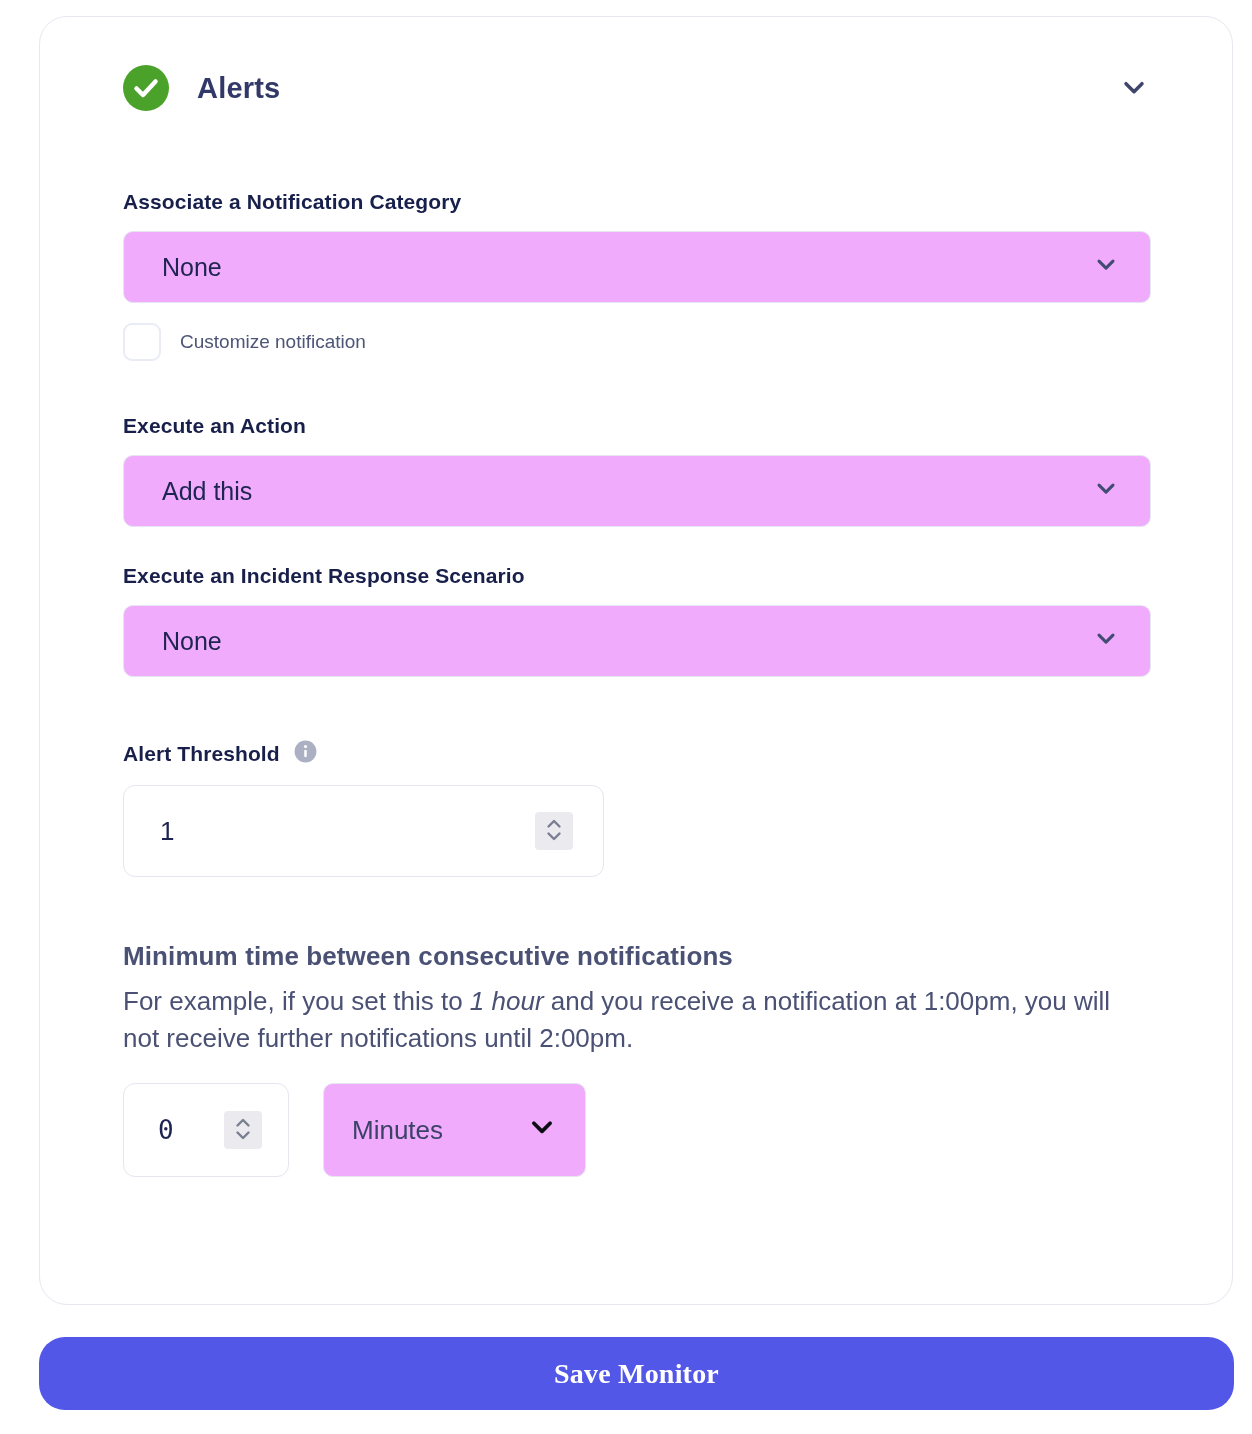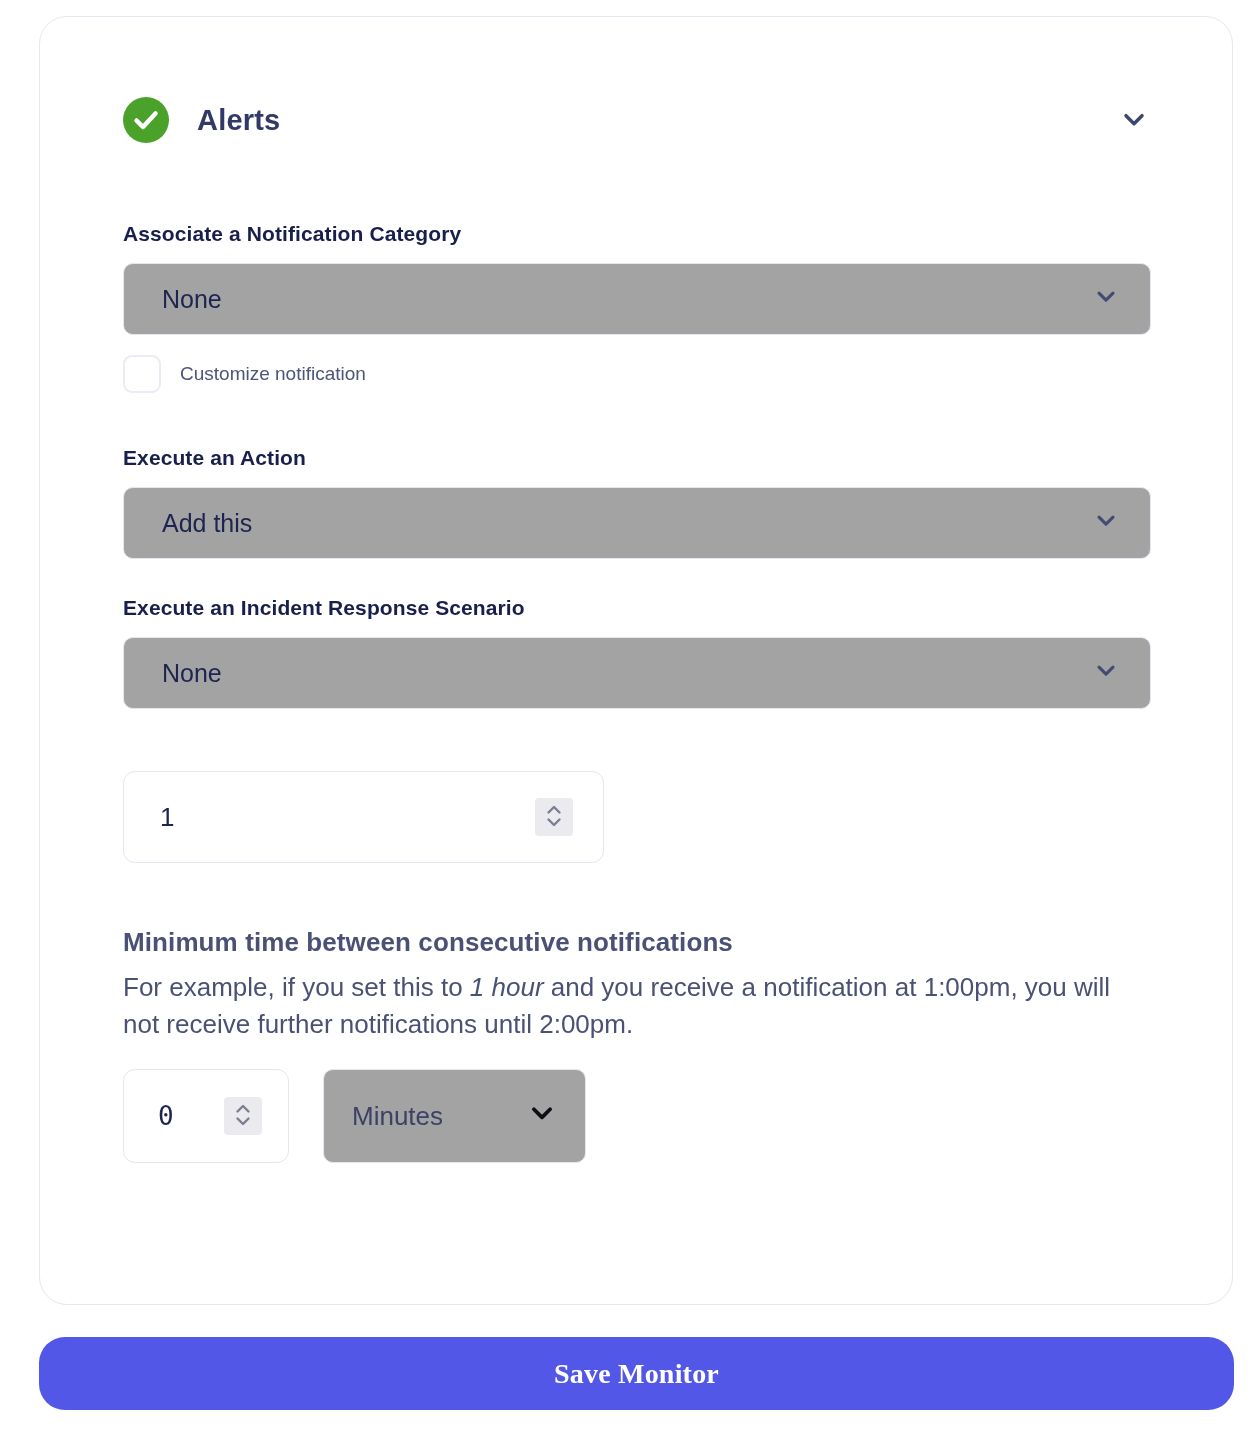--- a/index.html
+++ b/index.html
@@ -12,21 +12,21 @@
     overflow: hidden;
   }
 
   .card {
     position: absolute;
     left: 39px; top: 16px;
     width: 1194px; height: 1289px;
     background: #ffffff;
     border: 1.5px solid #e6e7f0;
     border-radius: 28px;
-    padding: 80px 81px 0 83px;
+    padding: 48px 81px 0 83px;
   }
 
   
   .card-header {
     display: flex; align-items: center;
     height: 46px;
     margin-bottom: 76px;
   }
   .check-badge { width: 46px; height: 46px; flex: 0 0 auto; }
   .card-title {
@@ -49,21 +49,21 @@
     color: #181f4b;
     line-height: 30px;
     margin-bottom: 14px;
     letter-spacing: 0.1px;
   }
   .select {
     display: flex; align-items: center; justify-content: space-between;
     height: 72px;
     border: 1.5px solid #e5e6f0;
     border-radius: 10px;
-    background: #a3a3a3;
+    background: #f0abfc;
     padding: 0 30px 0 38px;
     font-size: 25px; color: #1e2450;
     cursor: pointer;
   }
   .select .chev { flex: 0 0 auto; }
 
   .mb20 { margin-bottom: 20px; }
   .mb34 { margin-bottom: 34px; }
   .mb62 { margin-bottom: 62px; }
 
@@ -213,20 +213,30 @@
   <label class="field-label">Execute an Incident Response Scenario</label>
   <div class="select mb62">
     <span>None</span>
     <span class="chev">
       <svg width="28" height="28" viewBox="0 0 24 24">
         <path d="M6 9.5 L12 15.5 L18 9.5" fill="none" stroke="#444b72" stroke-width="2.6" stroke-linecap="round" stroke-linejoin="round"></path>
       </svg>
     </span>
   </div>
 
+  <div class="label-row">
+    <label class="field-label">Alert Threshold</label>
+    <span class="info-badge">
+      <svg width="25" height="25" viewBox="0 0 24 24">
+        <circle cx="12" cy="12" r="10.5" fill="#abb1c2"></circle>
+        <circle cx="12" cy="7.2" r="1.5" fill="#ffffff"></circle>
+        <rect x="10.8" y="10.2" width="2.4" height="7.4" rx="1.2" fill="#ffffff"></rect>
+      </svg>
+    </span>
+  </div>
   <div class="number-box threshold">
     <input type="text" value="1" style="">
     <button class="stepper">
       <span>
         <svg width="22" height="28" viewBox="0 0 22 28">
           <path d="M5.5 10.5 L11 5 L16.5 10.5" fill="none" stroke="#7a7f90" stroke-width="2.4" stroke-linecap="round" stroke-linejoin="round"></path>
           <path d="M5.5 17.5 L11 23 L16.5 17.5" fill="none" stroke="#7a7f90" stroke-width="2.4" stroke-linecap="round" stroke-linejoin="round"></path>
         </svg>
       </span>
     </button>

